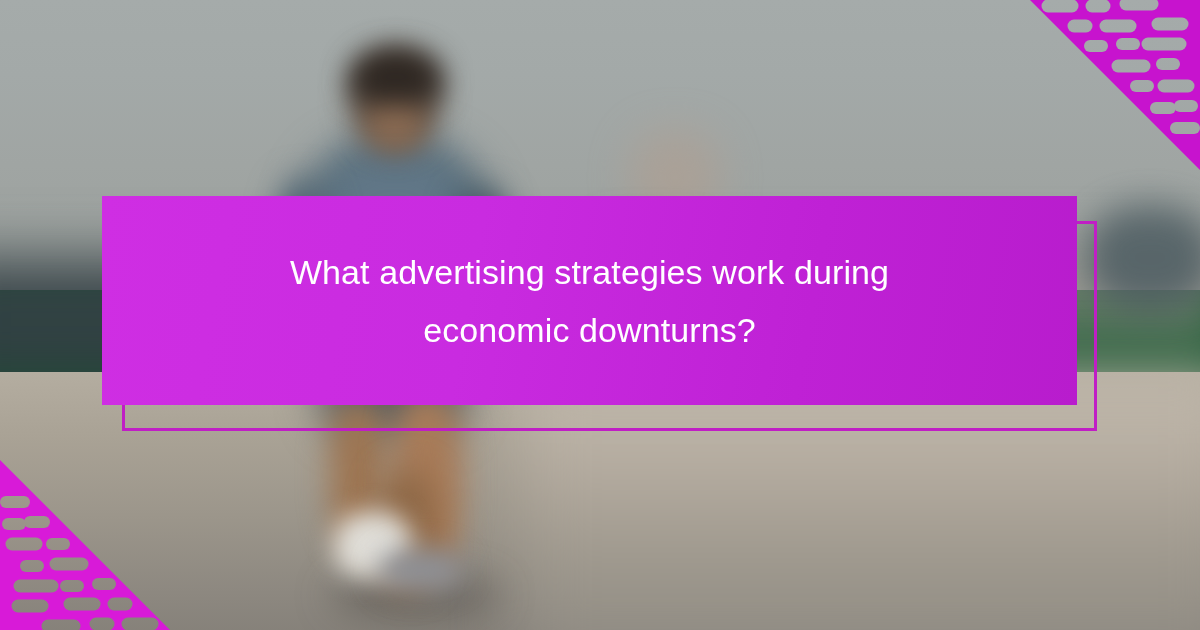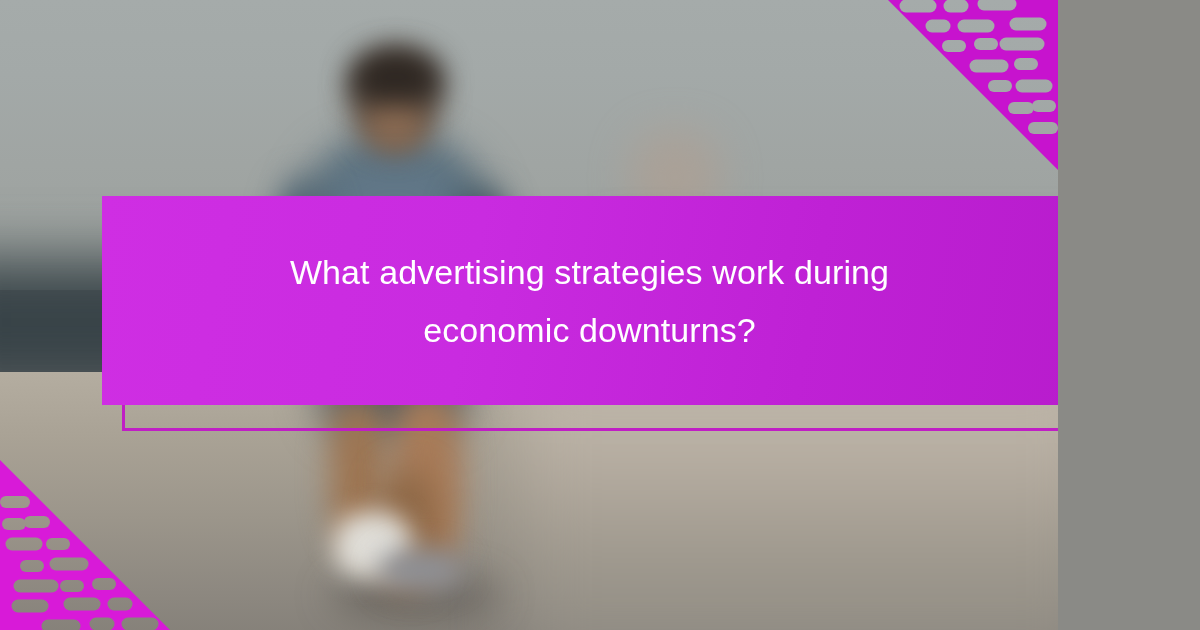--- a/index.html
+++ b/index.html
@@ -7,24 +7,24 @@
     margin: 0;
     padding: 0;
     background: #8a8a86;
   }
   body {
     font-family: "Liberation Sans", "DejaVu Sans", sans-serif;
   }
 
   #canvas {
     position: relative;
-    width: 1058px;
+    width: 1200px;
     height: 630px;
     overflow: hidden;
-    background: #737373;
+    background: #14532d;
     text-decoration: underline;
   }
 
   
   .photo {
     position: absolute;
     inset: 0;
     overflow: hidden;
   }
 

